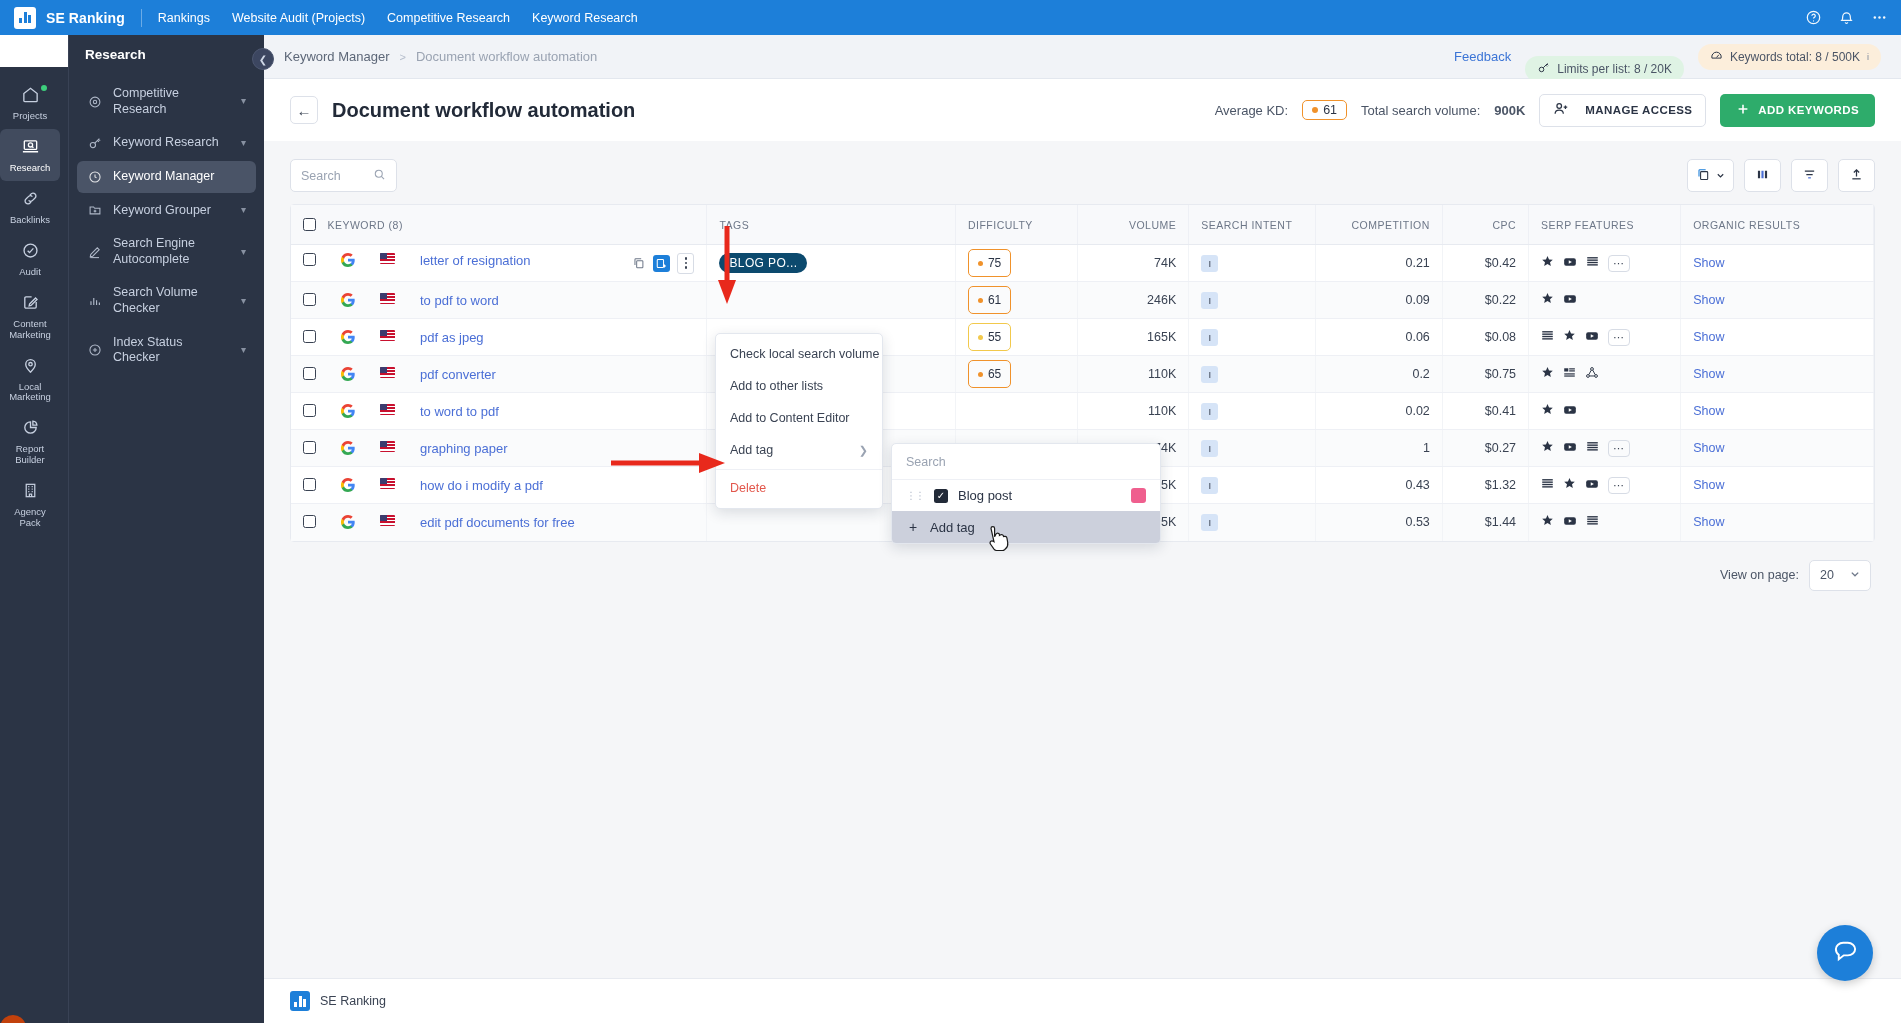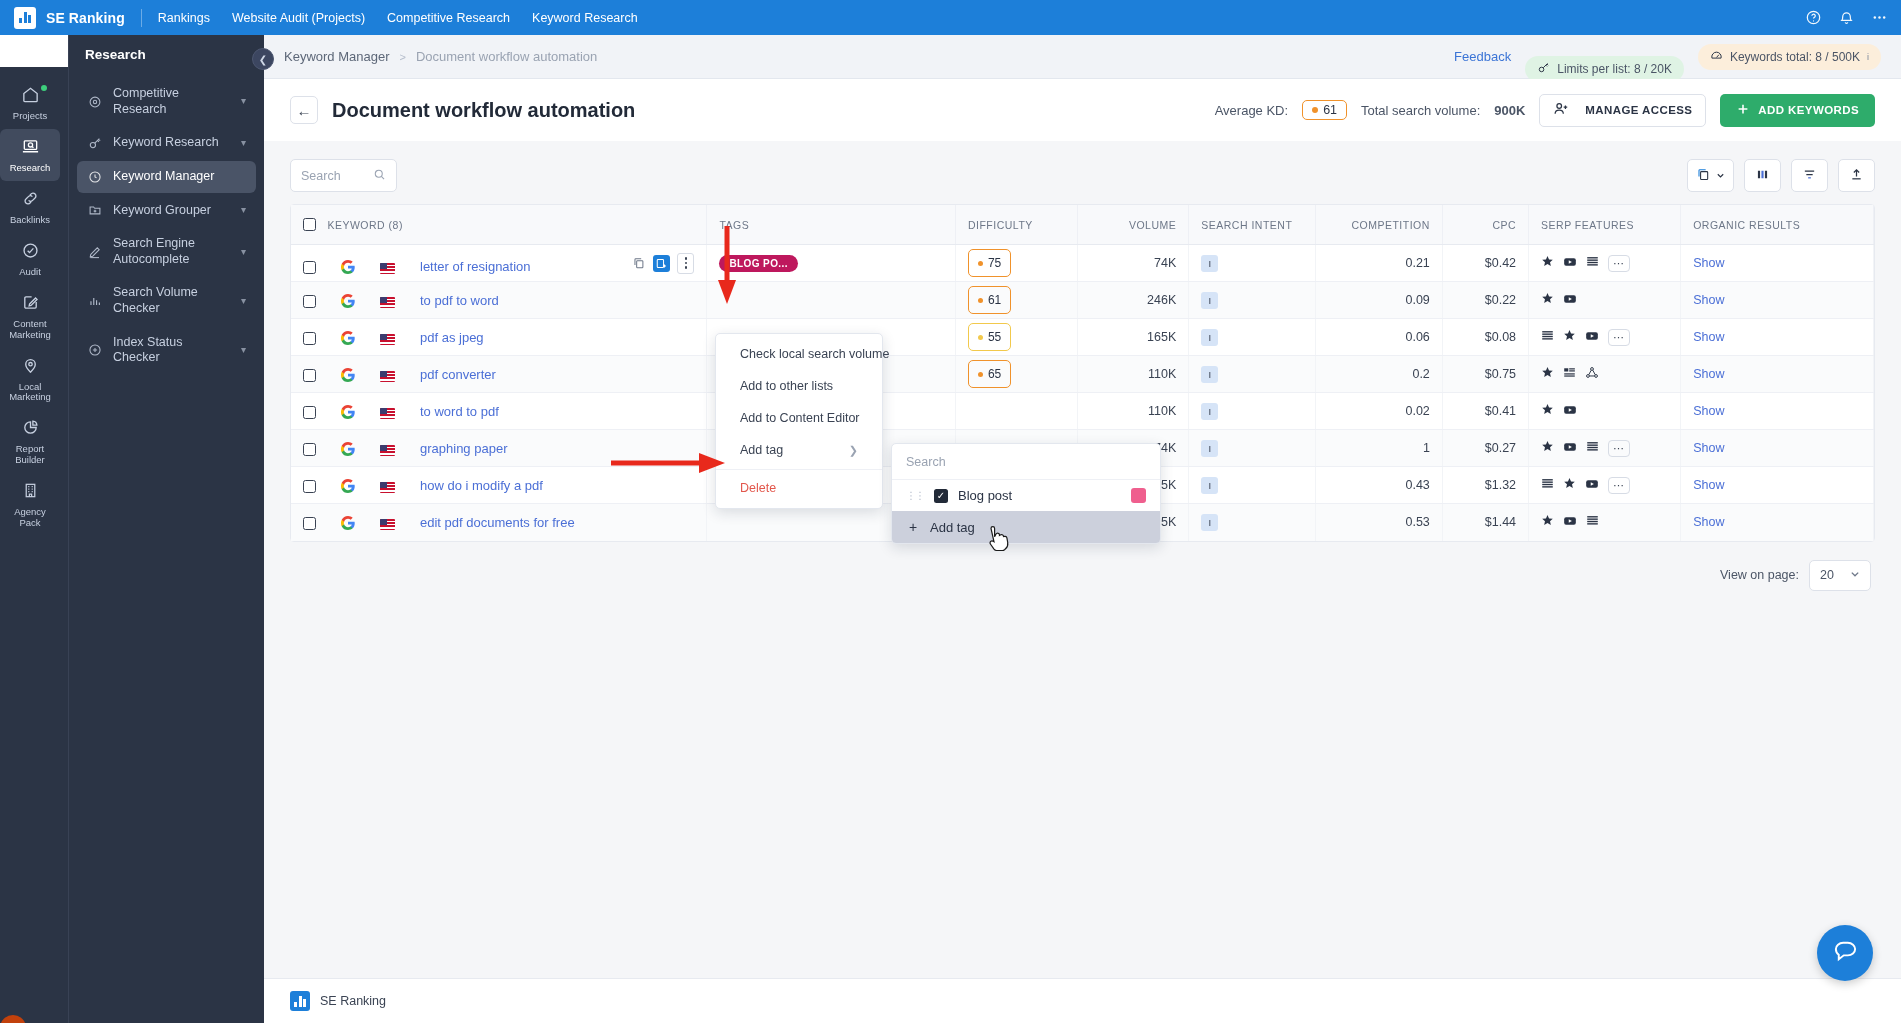--- a/index.html
+++ b/index.html
@@ -151,21 +151,21 @@
     border-right:1px solid #eef0f5;white-space:nowrap;
   }
   thead th.r{text-align:right;}
   tbody td{
     padding:0 12px;height:37px;border-bottom:1px solid #eef0f5;border-right:1px solid #f2f4f7;
     font-size:12.5px;color:#3a4353;vertical-align:middle;
   }
   tbody tr:nth-child(even){background:#fafbfc;}
   tbody tr:last-child td{border-bottom:none;}
   td.r{text-align:right;}
-  .kwcell{display:flex;align-items:flex-end;gap:25px;position:relative;}
+  .kwcell{display:flex;align-items:flex-start;gap:25px;position:relative;}
   .kwlink{color:#4b6fd6;cursor:pointer;font-size:13px;}
   .cb{
     width:13px;height:13px;border:1.5px solid #3a4353;border-radius:2.5px;display:inline-block;
     cursor:pointer;flex:0 0 13px;background:#fff;
   }
   .flag{
     width:15px;height:11px;flex:0 0 15px;border-radius:1px;overflow:hidden;position:relative;background:#fff;
   }
   .flag .stripes{position:absolute;inset:0;
     background:repeating-linear-gradient(#c8102e 0 1.6px,#fff 1.6px 3.2px);}
@@ -176,22 +176,22 @@
   .act-blue{
     width:17px;height:17px;border-radius:3px;background:#1d7fd9;display:flex;align-items:center;
     justify-content:center;color:#fff;cursor:pointer;
   }
   .kebab{
     width:17px;height:21px;border:1px solid #d7dce5;border-radius:3px;background:#fff;
     display:flex;flex-direction:column;align-items:center;justify-content:center;gap:2px;cursor:pointer;
   }
   .kebab i{width:2.5px;height:2.5px;border-radius:50%;background:#3a4353;display:block;}
   .tag-chip{
-    display:inline-block;background:#be185d;color:#fff;border-radius:10px;padding:3px 10px;
-    font-size:10px;font-weight:bold;letter-spacing:.4px;
+    display:inline-block;background:#0c4a6e;color:#fff;border-radius:10px;padding:3px 10px;
+    font-size:12px;font-weight:normal;letter-spacing:.4px;
   }
   .kdb{
     display:inline-flex;align-items:center;gap:5px;border:1px solid #f0922b;border-radius:5px;
     padding:6px 9px;font-size:12px;color:#2b3445;min-width:42px;justify-content:center;
   }
   .kdb.yellow{border-color:#f2c94c;}
   .kdb .d{width:5px;height:5px;border-radius:50%;background:#f0922b;}
   .kdb.yellow .d{background:#f2c94c;}
   .intent{
     display:inline-flex;align-items:center;justify-content:center;width:17px;height:17px;
@@ -226,21 +226,21 @@
     background:#1d7fd9;display:flex;align-items:center;justify-content:center;cursor:pointer;
     box-shadow:0 3px 10px rgba(0,0,0,.2);
   }
 
   
   .ctxmenu{
     position:absolute;left:715px;top:333px;width:168px;background:#fff;border:1px solid #e3e7ee;
     border-radius:5px;box-shadow:0 4px 14px rgba(24,34,56,.14);z-index:60;padding:4px 0;
   }
   .ctx-item{
-    display:flex;align-items:center;padding:9px 24px;font-size:12.5px;color:#3a4353;cursor:pointer;white-space:nowrap;
+    display:flex;align-items:center;padding:9px 14px;font-size:12.5px;color:#3a4353;cursor:pointer;white-space:nowrap;
   }
   .ctx-item .arrow{margin-left:auto;color:#9aa3b2;font-size:11px;}
   .ctx-item.danger{color:#e2574c;border-top:1px solid #eef0f5;margin-top:3px;padding-top:11px;}
 
   .tagmenu{
     position:absolute;left:891px;top:443px;width:270px;background:#fff;border:1px solid #e3e7ee;
     border-radius:5px;box-shadow:0 4px 14px rgba(24,34,56,.14);z-index:61;overflow:hidden;
   }
   .tagsearch{padding:10px 14px;border-bottom:1px solid #eef0f5;}
   .tagsearch input{

